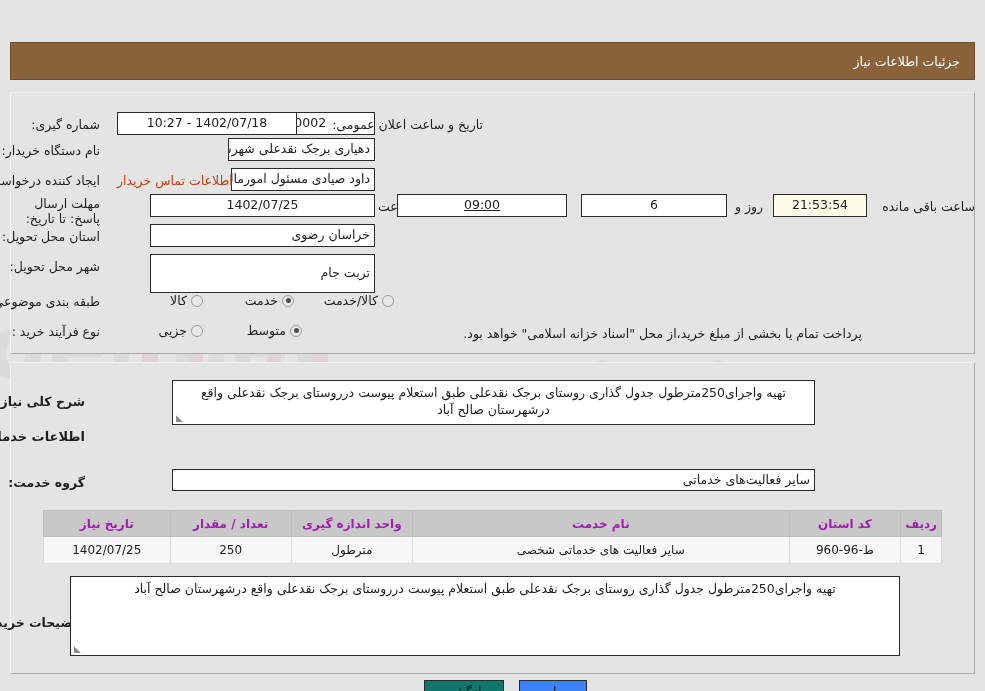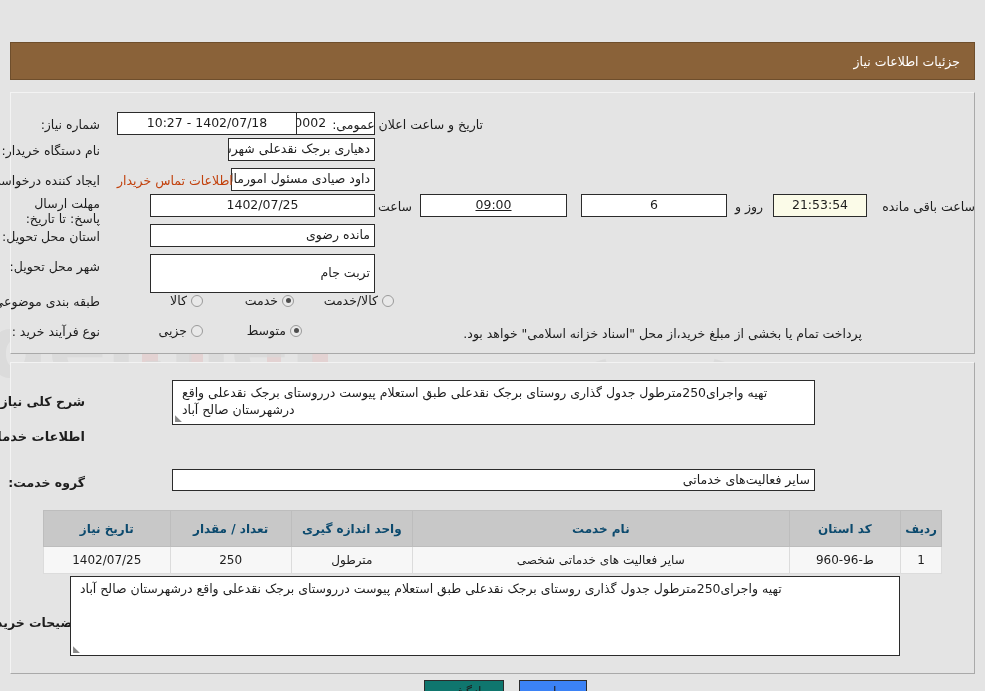--- a/index.html
+++ b/index.html
@@ -110,21 +110,21 @@
 
   
   .ta {
     position: absolute;
     background: #ffffff;
     border: 1px solid #2b2b2b;
     font-size: 12.5px;
     color: #1d1d1d;
     padding: 3px 9px;
     line-height: 17px;
-    text-align: left;
+    text-align: center;
     overflow: hidden;
   }
   .ta .grip {
     position: absolute;
     left: 2px; bottom: 1px;
     width: 9px; height: 9px;
     color: #8a8a8a;
     font-size: 9px;
     line-height: 9px;
   }
@@ -134,23 +134,23 @@
     position: absolute;
     left: 43px; top: 478px;
     width: 899px;
     border-collapse: collapse;
     font-size: 12px;
     background: #ffffff;
   }
   .tbl th {
     background: #c8c8c8;
     border: 1px solid #bdbdbd;
-    color: #0c4a6e;
+    color: #a21caf;
     font-weight: bold;
-    height: 36px;
+    height: 26px;
     font-size: 12px;
     padding: 0 4px;
   }
   .tbl td {
     background: #f7f7f7;
     border: 1px solid #dcdcdc;
     height: 27px;
     text-align: center;
     color: #1d1d1d;
     font-size: 12px;
@@ -195,44 +195,44 @@
     <text x="330" y="345" font-family="DejaVu Sans, sans-serif" font-size="86" font-weight="bold" fill="#bcbcbc" opacity="0.75">AriaTender.net</text>
     <text x="350" y="336" font-family="DejaVu Sans, sans-serif" font-size="44" font-weight="bold" fill="#c4c4c4" opacity="0.0">.</text>
   </svg>
 
   <div class="header-bar">
     <span>جزئیات اطلاعات نیاز</span>
   </div>
 
   <div class="panel" id="panel-top"></div>
 
-  <div class="lbl" style="right:885px; top:85px;">شماره نیاز:</div>
+  <div class="lbl" style="right:885px; top:85px;">شماره گیری:</div>
   <div class="fld center" style="right:610px; top:80px; width:225px; height:23px;">1102102661000002</div>
 
   <div class="lbl" style="right:502px; top:85px;">تاریخ و ساعت اعلان عمومی:</div>
   <div class="fld center" style="right:688px; top:80px; width:180px; height:23px; left:103px;">1402/07/18 - 10:27</div>
 
   <div class="lbl" style="right:885px; top:111px;">نام دستگاه خریدار:</div>
   <div class="fld right" style="right:610px; top:106px; left:228px; height:23px;">دهیاری برجک نقدعلی شهرستان صالح آباد</div>
 
   <div class="lbl" style="right:885px; top:141px;">ایجاد کننده درخواست:</div>
   <div class="fld right" style="right:610px; top:136px; left:231px; height:23px;">داود صیادی مسئول امورمالی دهیاری برجک نقدعلی شهرستان صالح آباد</div>
   <div class="link" style="left:117px; top:141px;">اطلاعات تماس خریدار</div>
 
   <div class="lbl" style="right:885px; top:164px; width:90px; text-align:right; white-space:normal;">مهلت ارسال پاسخ: تا تاریخ:</div>
   <div class="fld center" style="right:610px; top:162px; width:225px; height:23px;">1402/07/25</div>
   <div class="lbl" style="right:573px; top:167px;">ساعت</div>
-  <div class="fld center" style="right:418px; top:162px; width:147px; height:23px;text-decoration:underline;">09:00</div>
+  <div class="fld center" style="right:418px; top:162px; width:170px; height:23px;text-decoration:underline;">09:00</div>
   <div class="fld center" style="right:258px; top:162px; width:146px; height:23px;">6</div>
   <div class="lbl" style="right:222px; top:167px;">روز و</div>
   <div class="fld cream center" style="right:118px; top:162px; width:94px; height:23px;">21:53:54</div>
   <div class="lbl" style="right:10px; top:167px;">ساعت باقی مانده</div>
 
   <div class="lbl" style="right:885px; top:197px;">استان محل تحویل:</div>
-  <div class="fld right" style="right:610px; top:192px; width:225px; height:23px;">مانده رضوی</div>
+  <div class="fld right" style="right:610px; top:192px; width:225px; height:23px;">خراسان رضوی</div>
 
   <div class="lbl" style="right:885px; top:227px;">شهر محل تحویل:</div>
   <div class="fld right" style="right:610px; top:222px; width:225px; height:39px;">تربت جام</div>
 
   <div class="lbl" style="right:885px; top:262px;">طبقه بندی موضوعی:</div>
   <div class="radio-wrap" style="right:782px; top:261px;">
     <span class="radio"></span>
     <span>کالا</span>
   </div>
   <div class="radio-wrap" style="right:691px; top:261px;">

